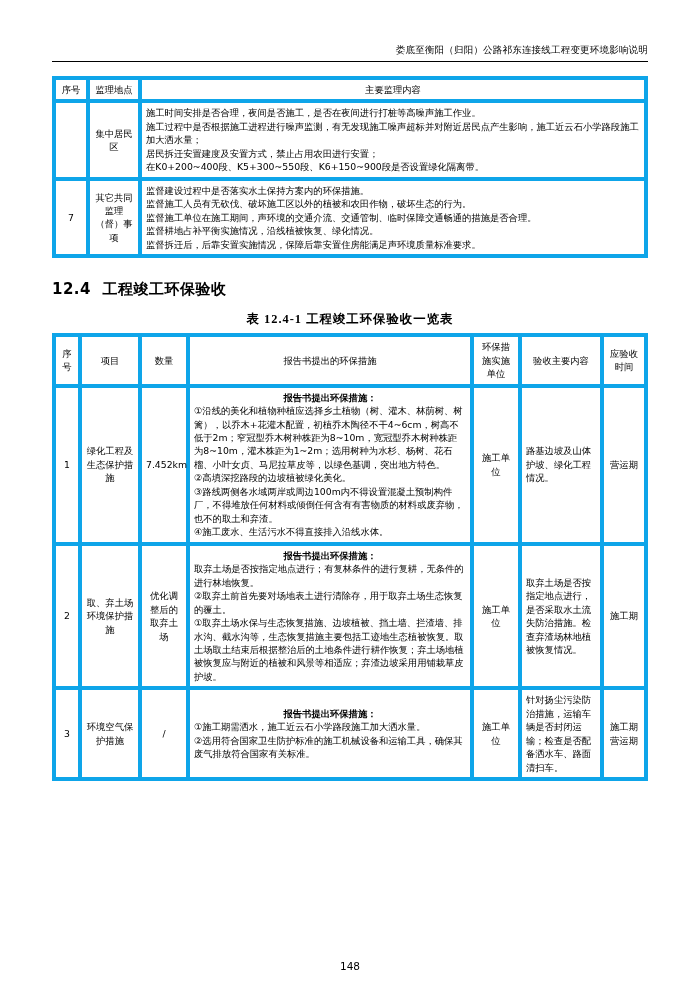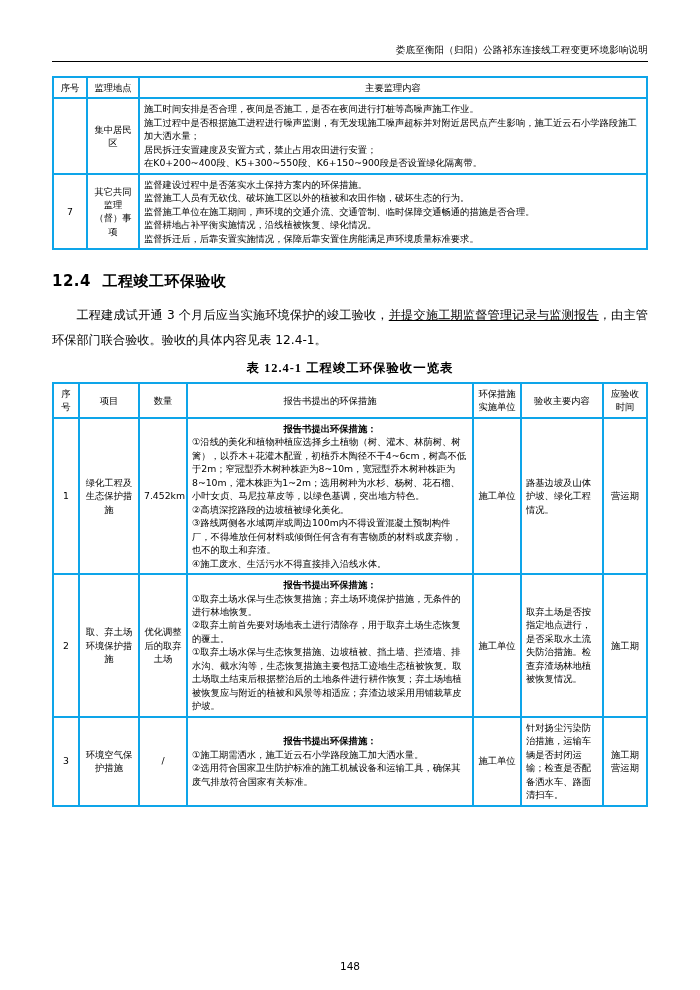--- a/index.html
+++ b/index.html
@@ -32,21 +32,21 @@
     border-bottom: 1px solid #000;
     margin-bottom: 14px;
   }
 
   table.doc {
     width: 100%;
     border-collapse: collapse;
     table-layout: fixed;
   }
   table.doc td, table.doc th {
-    border: 2px solid #0ea5e9;
+    border: 4px solid #0ea5e9;
     vertical-align: middle;
     padding: 3px 4px;
     font-size: 9.3px;
     line-height: 1.45;
     font-weight: normal;
   }
   .c { text-align: center; }
   .l { text-align: left; }
   .thead td { text-align: center; vertical-align: middle; }
 
@@ -126,21 +126,20 @@
           <span class="cellinner">监督拆迁后，后靠安置实施情况，保障后靠安置住房能满足声环境质量标准要求。</span>
         </td>
       </tr>
     </tbody>
   </table>
 
   <div class="sec-title">
     <span>12.4</span>&nbsp;&nbsp;<span>工程竣工环保验收</span>
   </div>
 
-  <p class="para"><span>工程建成试开通 3 个月后应当实施环境保护的竣工验收，</span><span class="u">并提交施工期监督管理记录与监测报告</span><span>，由主管环保部门联合验收。验收的具体内容见表 12.4-1。</span></p>
 
   <div class="tbl-caption">表 12.4-1    工程竣工环保验收一览表</div>
 
   <table class="doc">
     <colgroup>
       <col style="width:26px">
       <col style="width:60px">
       <col style="width:48px">
       <col>
       <col style="width:48px">
@@ -173,21 +172,21 @@
         <td class="l">路基边坡及山体护坡、绿化工程情况。</td>
         <td class="c">营运期</td>
       </tr>
 
       <tr>
         <td class="c">2</td>
         <td class="c">取、弃土场环境保护措施</td>
         <td class="c">优化调整后的取弃土场</td>
         <td class="l">
           <span class="cellinner b c">报告书提出环保措施：</span>
-          <span class="cellinner">①取弃土场水保与生态恢复措施；弃土场环境保护措施，无条件的进行林地恢复。</span>
+          <span class="cellinner">取弃土场是否按指定地点进行；有复林条件的进行复耕，无条件的进行林地恢复。</span>
           <span class="cellinner">②取弃土前首先要对场地表土进行清除存，用于取弃土场生态恢复的覆土。</span>
           <span class="cellinner">①取弃土场水保与生态恢复措施、边坡植被、挡土墙、拦渣墙、排水沟、截水沟等，生态恢复措施主要包括工迹地生态植被恢复。取土场取土结束后根据整治后的土地条件进行耕作恢复；弃土场地植被恢复应与附近的植被和风景等相适应；弃渣边坡采用用铺栽草皮护坡。</span>
         </td>
         <td class="c">施工单位</td>
         <td class="l">取弃土场是否按指定地点进行，是否采取水土流失防治措施。检查弃渣场林地植被恢复情况。</td>
         <td class="c">施工期</td>
       </tr>
 
       <tr>
         <td class="c">3</td>

